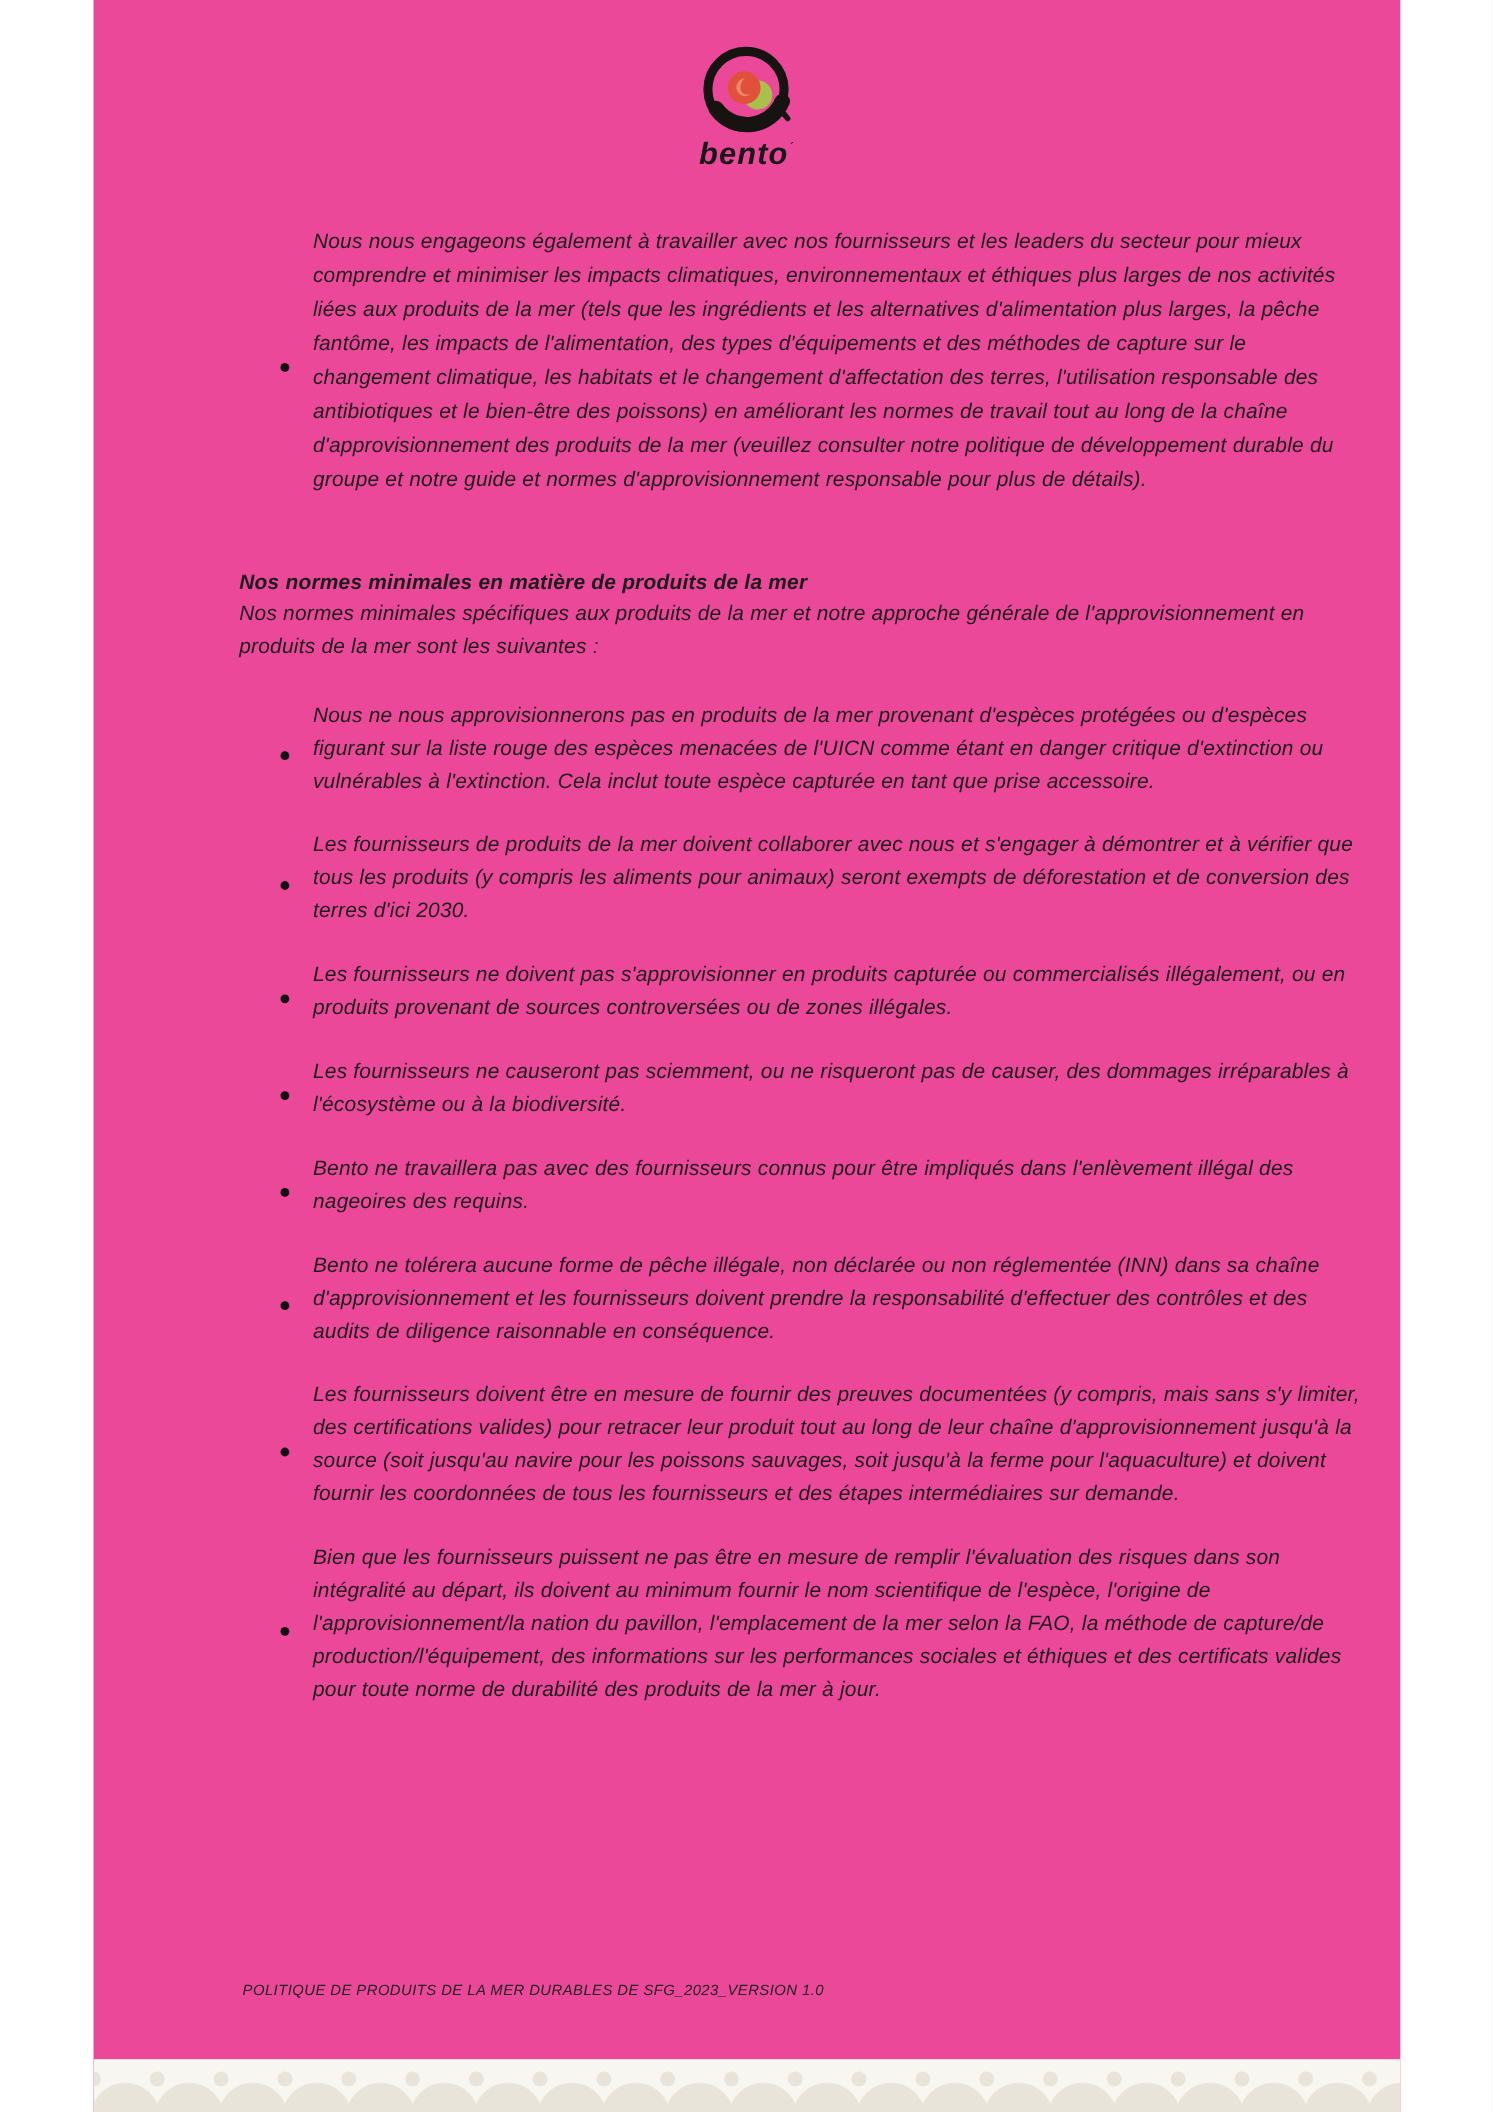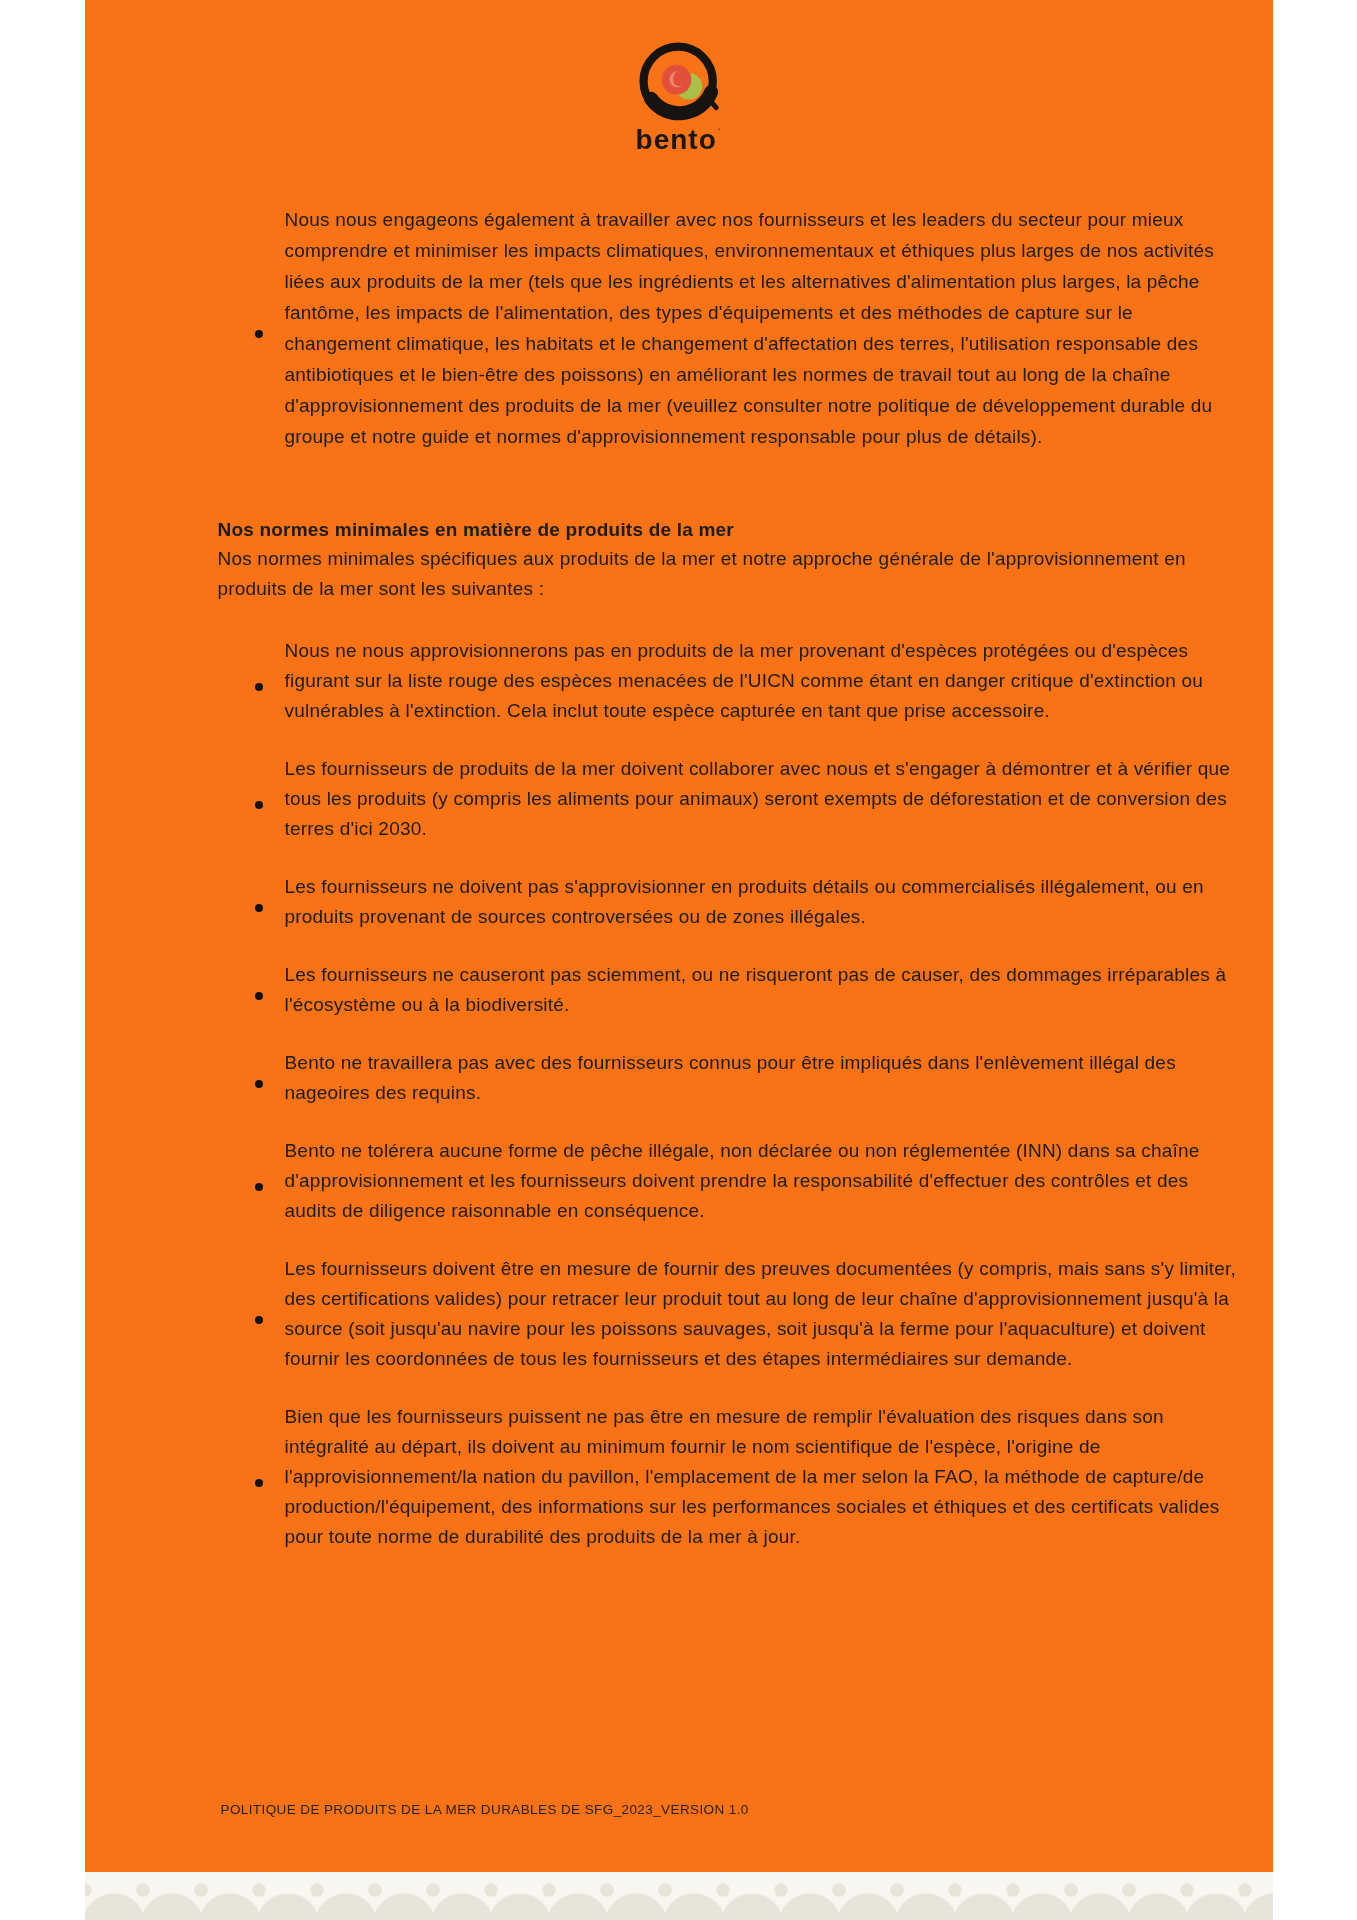--- a/index.html
+++ b/index.html
@@ -3,22 +3,23 @@
 <meta charset="utf-8">
 <style>
   * { margin:0; padding:0; box-sizing:border-box; }
   html,body { background:#ffffff; }
   body { font-family:"Liberation Sans", sans-serif; color:#1c1c1c; }
 
   .page {
     position:relative;
     width:1188px; height:1920px;
     margin:0 auto;
-    background:#f97316;
+    background:#ec4899;
     overflow:hidden;
+    font-style:italic;
   }
 
   
   .logo-wrap {
     padding-top:36px;
     display:flex; flex-direction:column; align-items:center;
   }
   .logo-mark { display:block; }
   .wordmark {
     margin-top:-6px;
@@ -135,21 +136,21 @@
       <li>
         <span class="dot"></span>
         <span class="li-text">Nous ne nous approvisionnerons pas en produits de la mer provenant d'espèces protégées ou d'espèces figurant sur la liste rouge des espèces menacées de l'UICN comme étant en danger critique d'extinction ou vulnérables à l'extinction. Cela inclut toute espèce capturée en tant que prise accessoire.</span>
       </li>
       <li>
         <span class="dot"></span>
         <span class="li-text">Les fournisseurs de produits de la mer doivent collaborer avec nous et s'engager à démontrer et à vérifier que tous les produits (y compris les aliments pour animaux) seront exempts de déforestation et de conversion des terres d'ici 2030.</span>
       </li>
       <li>
         <span class="dot"></span>
-        <span class="li-text">Les fournisseurs ne doivent pas s'approvisionner en produits détails ou commercialisés illégalement, ou en produits provenant de sources controversées ou de zones illégales.</span>
+        <span class="li-text">Les fournisseurs ne doivent pas s'approvisionner en produits capturée ou commercialisés illégalement, ou en produits provenant de sources controversées ou de zones illégales.</span>
       </li>
       <li>
         <span class="dot"></span>
         <span class="li-text">Les fournisseurs ne causeront pas sciemment, ou ne risqueront pas de causer, des dommages irréparables à l'écosystème ou à la biodiversité.</span>
       </li>
       <li>
         <span class="dot"></span>
         <span class="li-text">Bento ne travaillera pas avec des fournisseurs connus pour être impliqués dans l'enlèvement illégal des nageoires des requins.</span>
       </li>
       <li>

